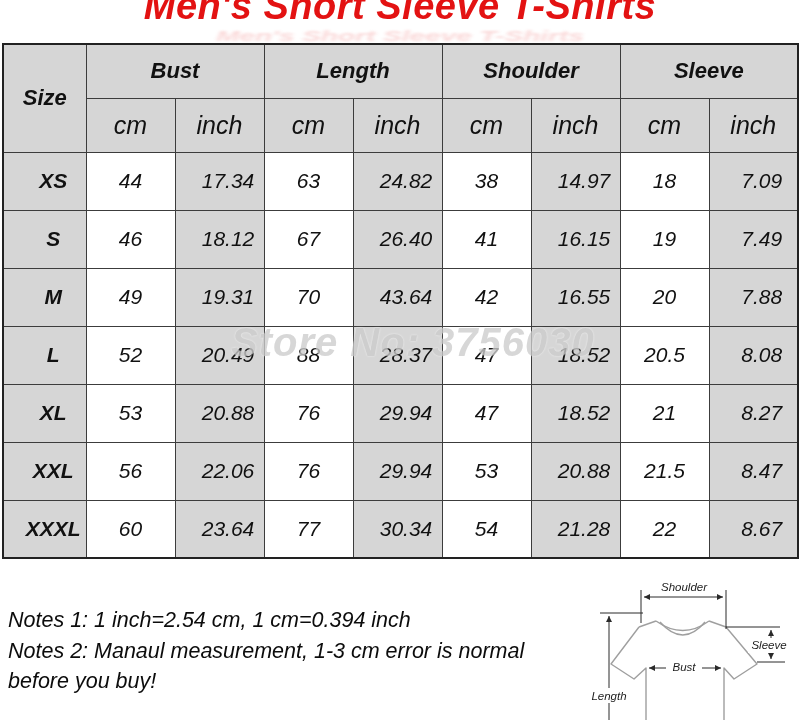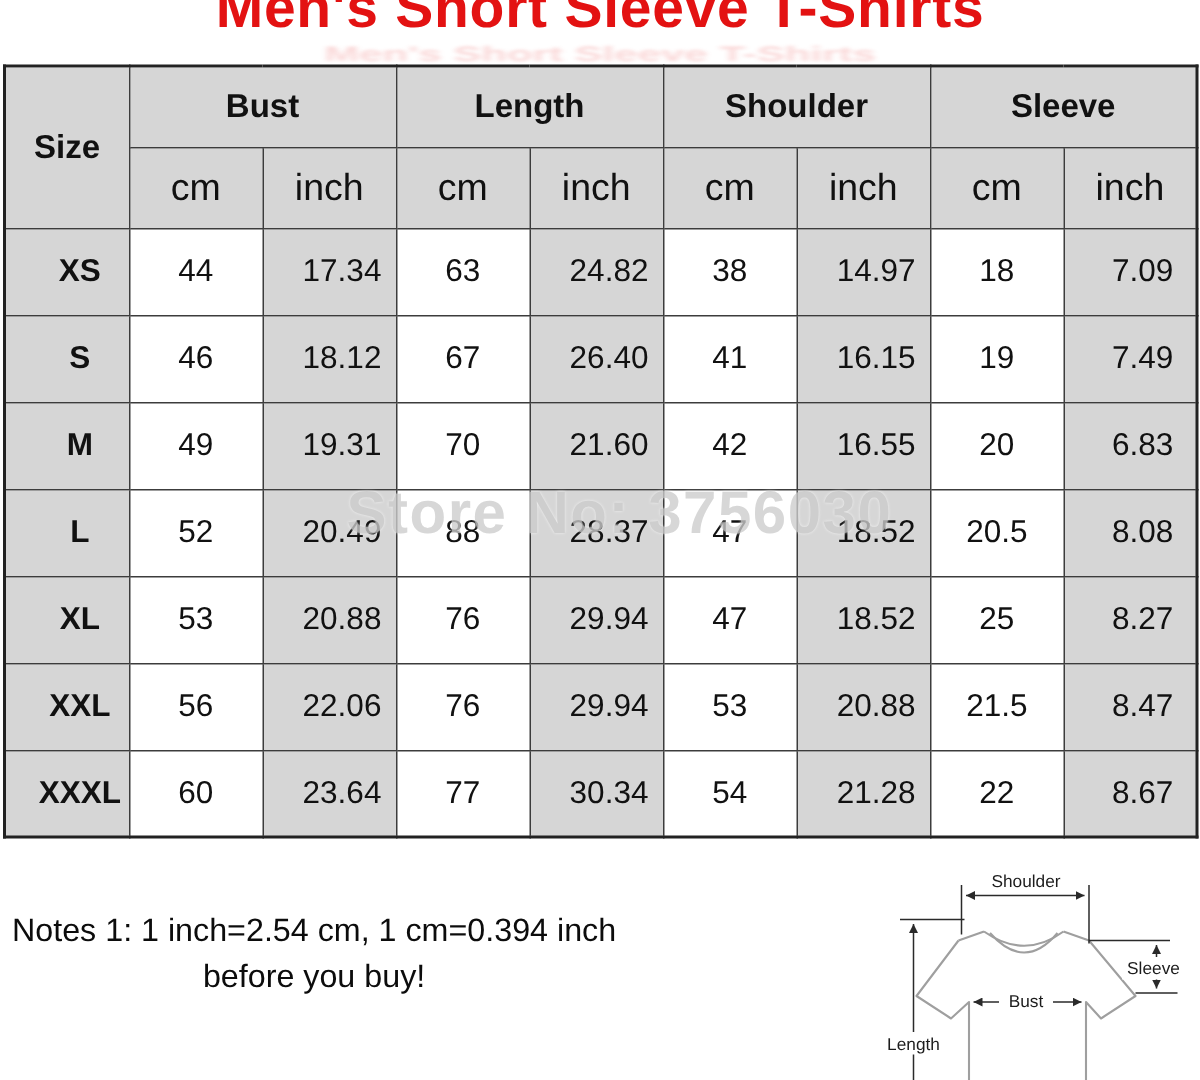--- a/index.html
+++ b/index.html
@@ -1,18 +1,18 @@
 <!DOCTYPE html>
 <html><head>
 <meta charset="utf-8">
 <style>
   html,body{margin:0;padding:0;background:#ffffff;}
   .canvas{
     position:relative;width:800px;height:720px;overflow:hidden;background:#fff;
-    font-family:"Liberation Sans",sans-serif;color:#111;
+    font-family:"Liberation Sans",sans-serif;color:#111;font-style:italic;
   }
   
   .title{
     position:absolute;top:-15px;left:0;width:100%;text-align:center;
     font-size:38px;font-weight:bold;color:var(--title-red);letter-spacing:.5px;white-space:nowrap;
   }
   .title-ghost{
     position:absolute;top:20px;left:0;width:100%;text-align:center;
     font-size:28px;font-weight:bold;color:#ef7d7d;opacity:.3;filter:blur(2px);
     transform:scaleY(.5);white-space:nowrap;pointer-events:none;
@@ -34,21 +34,21 @@
   .size-table td.gray{background:var(--cell-gray);padding-left:17px;}
   .size-table td.size-cell{font-weight:bold;}
   
   .watermark{
     position:absolute;left:231px;top:320px;font-size:40px;font-weight:bold;
     color:var(--watermark-gray);opacity:.78;letter-spacing:1px;white-space:nowrap;
     text-shadow:0 0 2px rgba(255,255,255,.9);pointer-events:none;z-index:5;
   }
   
   .notes{position:absolute;left:8px;top:605px;font-size:21.5px;line-height:30.5px;color:#0c0c0c;}
-  .notes div{white-space:nowrap;text-align:center;}
+  .notes div{white-space:nowrap;}
   
   .diagram{position:absolute;left:575px;top:558px;z-index:2;}
   .diagram text{font-family:"Liberation Sans",sans-serif;font-size:11.5px;fill:#1c1c1c;}
 </style>
 </head>
 <body>
 
 <div class="canvas" style="--title-red: #e31212; --cell-gray: #d6d6d6; --border-dark: #3c3c3c; --watermark-gray: #cccccc;">
 
   <div class="title-ghost">Men's Short Sleeve T-Shirts</div>
@@ -106,46 +106,46 @@
           <td>41</td>
           <td class="gray">16.15</td>
           <td>19</td>
           <td class="gray">7.49</td>
         </tr>
         <tr>
           <td class="size-cell gray">M</td>
           <td>49</td>
           <td class="gray">19.31</td>
           <td>70</td>
-          <td class="gray">21.60</td>
+          <td class="gray">43.64</td>
           <td>42</td>
           <td class="gray">16.55</td>
           <td>20</td>
-          <td class="gray">6.83</td>
+          <td class="gray">7.88</td>
         </tr>
         <tr>
           <td class="size-cell gray">L</td>
           <td>52</td>
           <td class="gray">20.49</td>
           <td>88</td>
           <td class="gray">28.37</td>
           <td>47</td>
           <td class="gray">18.52</td>
           <td>20.5</td>
           <td class="gray">8.08</td>
         </tr>
         <tr>
           <td class="size-cell gray">XL</td>
           <td>53</td>
           <td class="gray">20.88</td>
           <td>76</td>
           <td class="gray">29.94</td>
           <td>47</td>
           <td class="gray">18.52</td>
-          <td>25</td>
+          <td>21</td>
           <td class="gray">8.27</td>
         </tr>
         <tr>
           <td class="size-cell gray">XXL</td>
           <td>56</td>
           <td class="gray">22.06</td>
           <td>76</td>
           <td class="gray">29.94</td>
           <td>53</td>
           <td class="gray">20.88</td>
@@ -163,20 +163,21 @@
           <td>22</td>
           <td class="gray">8.67</td>
         </tr>
       </tbody>
   </table>
 
   <div class="watermark">Store No: 3756030</div>
 
   <div class="notes">
     <div>Notes 1: 1 inch=2.54 cm, 1 cm=0.394 inch</div>
+    <div>Notes 2: Manaul measurement, 1-3 cm error is normal</div>
     <div>before you buy!</div>
   </div>
 
   <svg class="diagram" width="225" height="162" viewBox="575 558 225 162">
     <defs>
       <marker id="ah-e" markerWidth="8" markerHeight="8" refX="6" refY="3" orient="auto">
         <path d="M0,0 L6,3 L0,6 Z" fill="#2a2a2a"></path>
       </marker>
       <marker id="ah-s" markerWidth="8" markerHeight="8" refX="0" refY="3" orient="auto">
         <path d="M6,0 L0,3 L6,6 Z" fill="#2a2a2a"></path>

